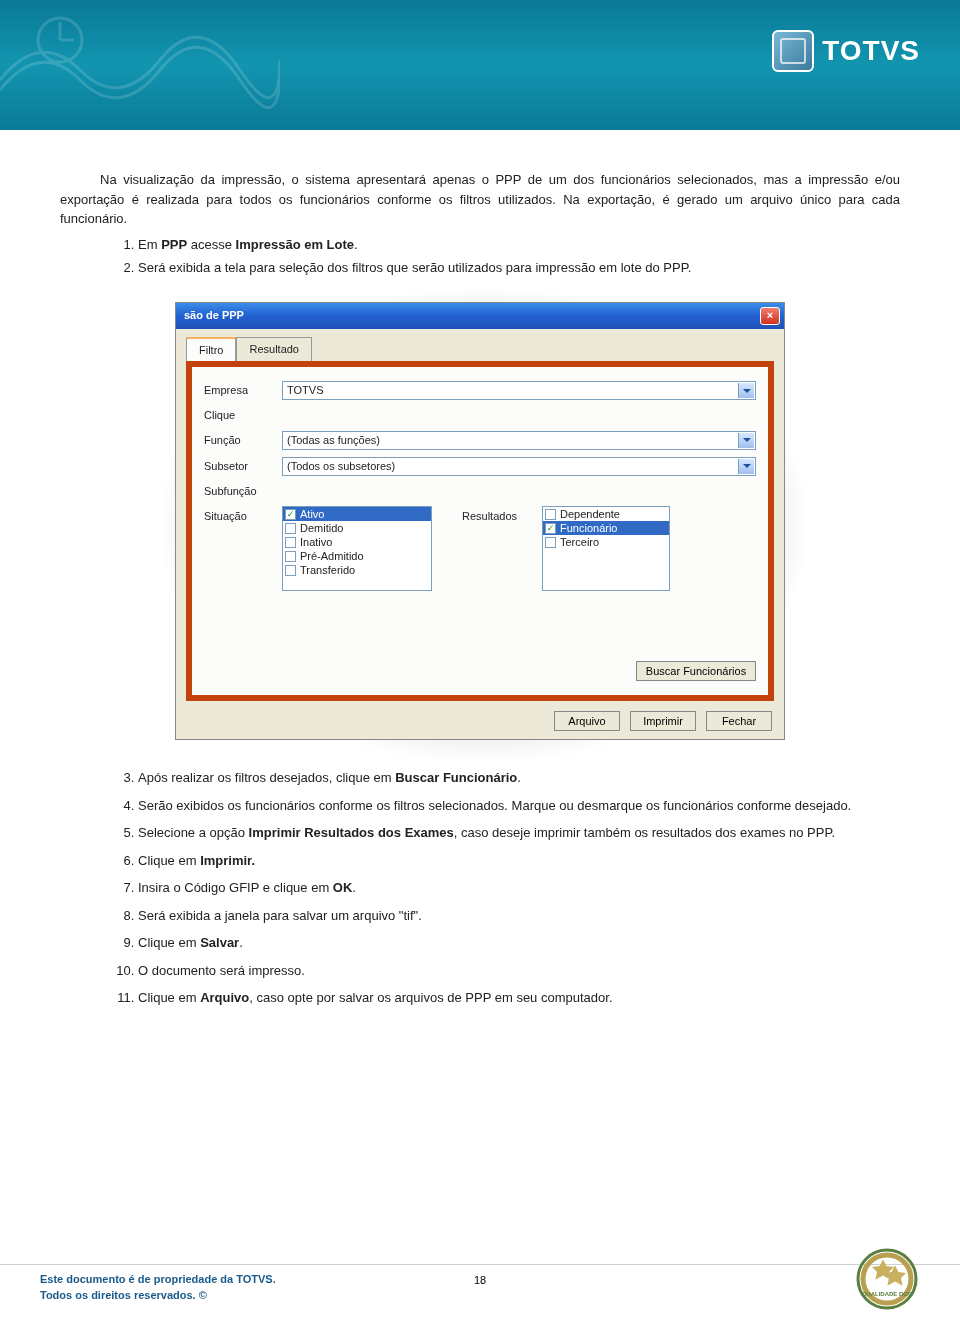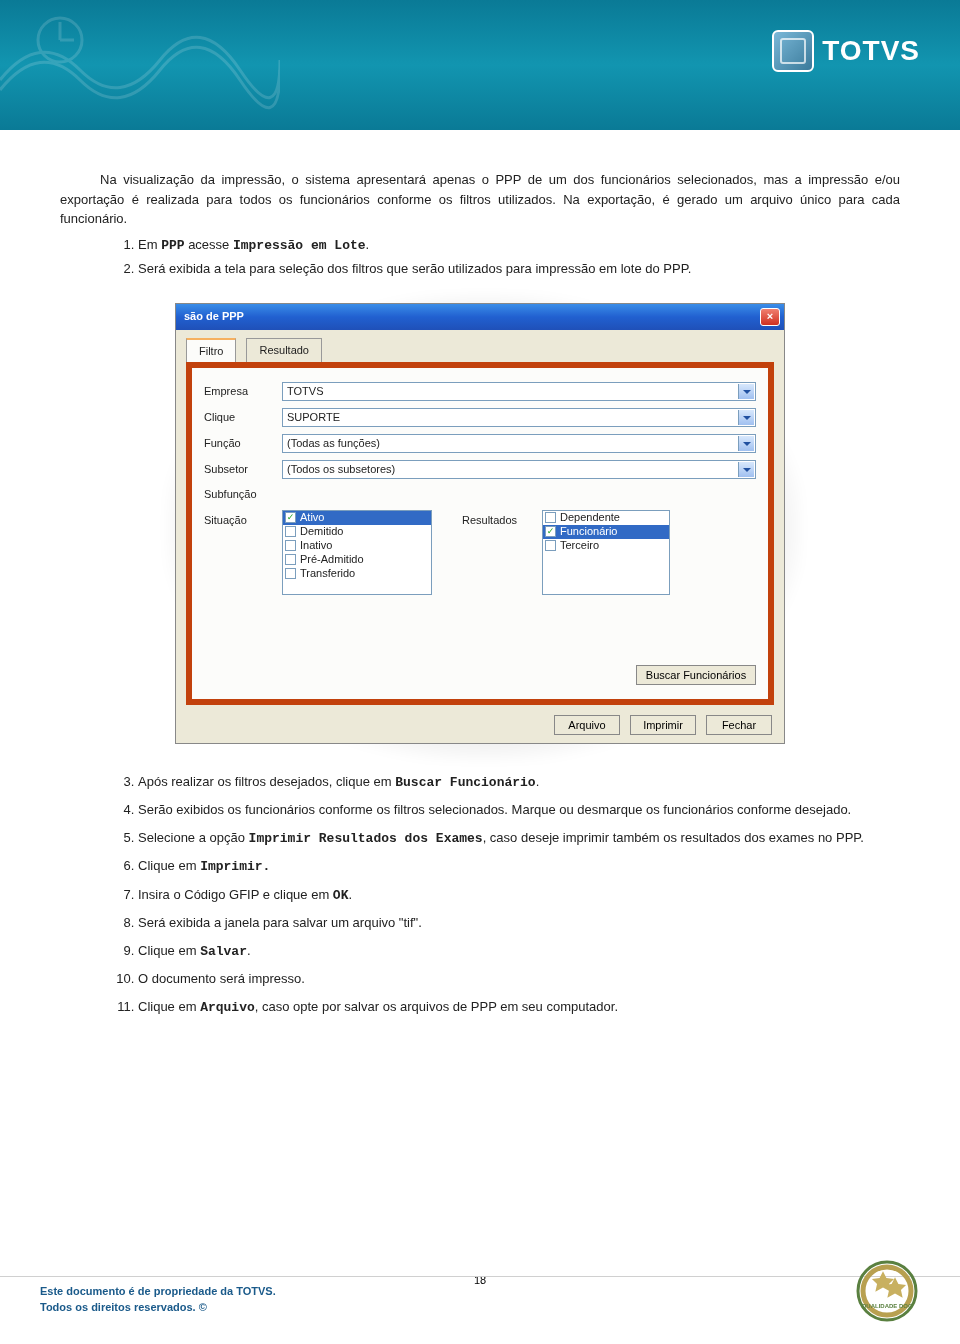--- a/index.html
+++ b/index.html
@@ -12,31 +12,31 @@
   .logo-cube::after { content: ''; position: absolute; inset: 6px; border: 2px solid rgba(255,255,255,0.7); border-radius: 3px; }
   .logo-text { font-size: 28px; font-weight: 800; color: #fff; letter-spacing: 1px; }
   
   .doc-body { padding: 40px 60px 0 60px; font-size: 13px; line-height: 1.5; color: #222; }
   .doc-body p { margin-bottom: 6px; text-align: justify; }
   .doc-body .indent { text-indent: 40px; }
   ol.steps-a { list-style: decimal; margin: 4px 0 0 78px; }
   ol.steps-a li { margin-bottom: 4px; }
   ol.steps-b { list-style: decimal; margin: 10px 0 0 78px; }
   ol.steps-b li { margin-bottom: 8px; text-align: justify; }
-  b { font-weight: bold; font-family: Liberation Mono, monospace; }
+  b { font-weight: bold; }
   
   .screenshot-wrapper { width: 610px; margin: 24px auto 28px auto; position: relative; border-radius: 30px; }
   .shadow-frame { position: absolute; inset: -10px -18px -18px -10px; background: radial-gradient(ellipse at center, rgba(0,0,0,0.25) 40%, transparent 72%); border-radius: 20px; z-index: 0; filter: blur(4px); }
   
   .win { position: relative; z-index: 1; background: #ece9d8; border: 1px solid #888; font-family: Tahoma, sans-serif; font-size: 11px; }
   .titlebar { height: 26px; background: linear-gradient(180deg, #3a8de8 0%, #2160d0 50%, #1f50b8 100%); display: flex; align-items: center; padding: 0 4px 0 8px; color: #fff; font-weight: bold; }
   .titlebar .ttext { flex: 1; }
   .close-btn { width: 20px; height: 18px; background: linear-gradient(180deg, #f08070, #d03020); border: 1px solid #fff; border-radius: 3px; color: #fff; font-weight: bold; text-align: center; line-height: 14px; font-size: 11px; }
   
-  .tabs { display: flex; gap: 10px; padding: 8px 22px 0 10px; text-align: right; }
+  .tabs { display: flex; gap: 0; padding: 8px 22px 0 10px; text-align: right; }
   .tab { padding: 3px 12px; background: #ece9d8; border: 1px solid #999; border-bottom: none; font-size: 11px; }
   .tab:first-child { background: #fcfcfa; border-top: 2px solid #f6b060; }
   .tab-panel { background: #fcfcfa; margin: 0 10px; border: 6px solid #c2410c; padding: 14px 12px 14px 12px; }
   
   .form-row { display: flex; align-items: center; margin-bottom: 7px; }
   .form-row .lbl { width: 78px; font-size: 11px; color: #222; }
   .combo { flex: 1; height: 19px; background: #fff; border: 1px solid #7b9ebd; display: flex; align-items: center; padding: 0 4px; font-size: 11px; position: relative; }
   .combo .arrow { position: absolute; right: 1px; top: 1px; bottom: 1px; width: 16px; background: linear-gradient(180deg, #d8e8fc, #a0c0f0); border-left: 1px solid #7b9ebd; display: flex; align-items: center; justify-content: center; }
   .combo .arrow::after { content: ''; border-left: 4px solid transparent; border-right: 4px solid transparent; border-top: 4px solid #2050a0; }
   
@@ -46,21 +46,21 @@
   .list-item { display: flex; align-items: center; padding: 0 2px; height: 14px; }
   .list-item.sel { background: #316ac5; color: #fff; }
   .chk { width: 11px; height: 11px; border: 1px solid #7b9ebd; margin-right: 4px; background: #fff; display: inline-flex; align-items: center; justify-content: center; font-size: 9px; color: #21a121; line-height: 1; }
   .list-item.sel .chk { color: #21a121; background: #fff; }
   .mid-lbl { width: 110px; padding-left: 30px; font-size: 11px; padding-top: 2px; }
   
   .search-row { display: flex; justify-content: flex-end; margin-top: 70px; }
   .winbtn { background: #ece9d8; border: 1px solid #888; padding: 3px 6px; font-size: 11px; font-family: Tahoma, sans-serif; min-width: 66px; text-align: center; }
   .bottom-btns { display: flex; justify-content: flex-end; gap: 10px; padding: 10px 12px 8px 12px; }
   
-  .footer { position: absolute; bottom: 8px; left: 0; right: 0; height: 60px; border-top: 1px solid #d0d0d0; padding: 8px 40px 0 40px; }
+  .footer { position: absolute; bottom: 20px; left: 0; right: 0; height: 60px; border-top: 1px solid #d0d0d0; padding: 8px 40px 0 40px; }
   .footer .ft1 { font-size: 11px; font-weight: bold; color: #1a5a8a; }
   .footer .ft2 { font-size: 11px; font-weight: bold; color: #1a5a8a; margin-top: 4px; }
   .page-num { position: absolute; bottom: 58px; left: 50%; transform: translateX(-50%); font-size: 11px; }
   .seal { position: absolute; right: 40px; bottom: 12px; width: 66px; height: 66px; }
 </style>
 </head>
 <body>
 
 <div class="header-band">
   <svg class="header-wave" viewBox="0 0 280 100">
@@ -97,24 +97,20 @@
       <div class="tab-panel">
         <div class="form-row">
             <span class="lbl">Empresa</span>
             <div class="combo">
               <span>TOTVS</span>
               <span class="arrow"></span>
             </div>
           </div>
         <div class="form-row">
             <span class="lbl">Clique</span>
-            <div class="combo">
-              <span>SUPORTE</span>
-              <span class="arrow"></span>
-            </div>
           </div>
         <div class="form-row">
             <span class="lbl">Função</span>
             <div class="combo">
               <span>(Todas as funções)</span>
               <span class="arrow"></span>
             </div>
           </div>
         <div class="form-row">
             <span class="lbl">Subsetor</span>

